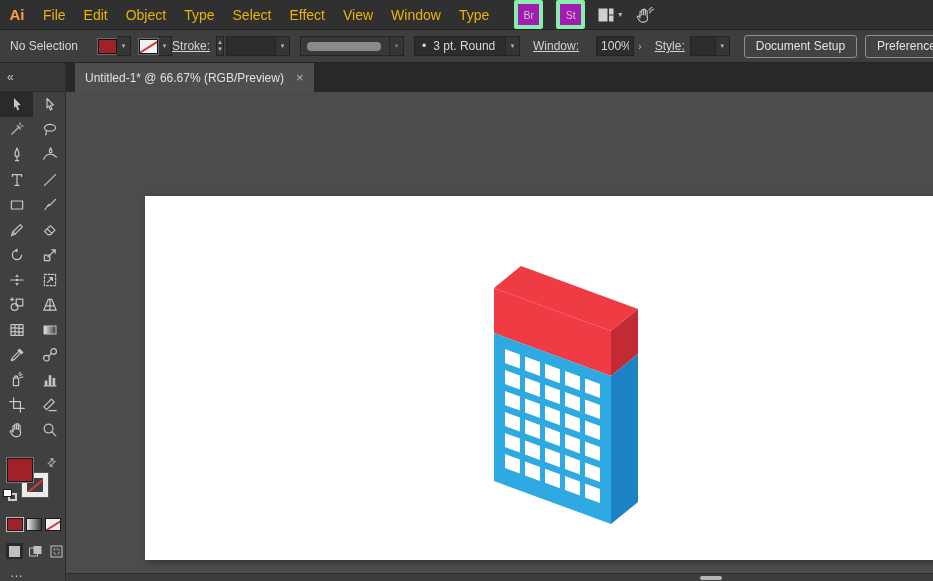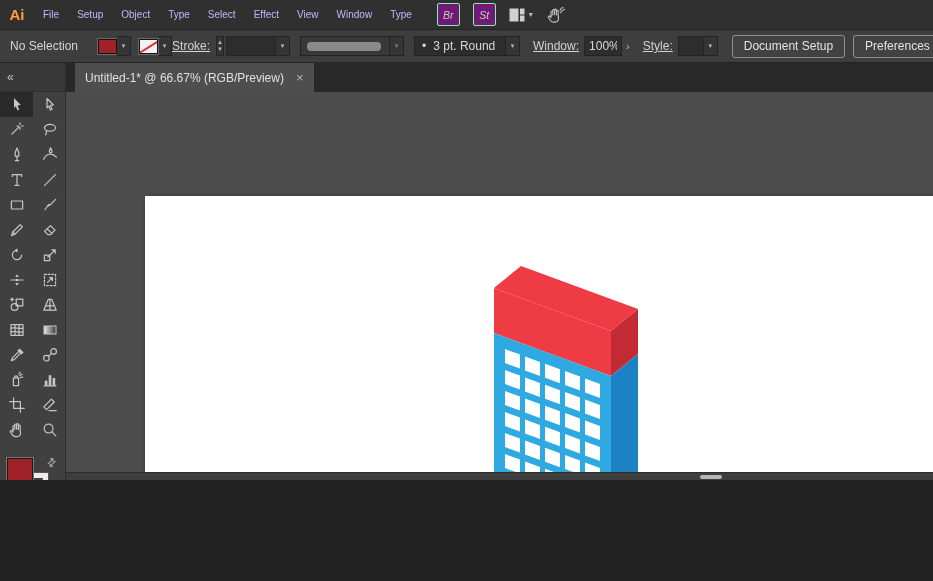--- a/index.html
+++ b/index.html
@@ -1,27 +1,27 @@
 <!DOCTYPE html>
 <html><head>
 <meta charset="utf-8">
 <style>
   html,body{margin:0;padding:0;background:#222;}
-  .app{position:relative;width:933px;height:480px;overflow:hidden;background:#4c4c4c;
+  .app{position:relative;width:933px;height:581px;overflow:hidden;background:#4c4c4c;
        font-family:"Liberation Sans",sans-serif;-webkit-font-smoothing:antialiased;color:#d9d9d9;}
   
   .menubar{position:absolute;left:0;top:0;width:100%;height:30px;background:#303030;
            border-bottom:1px solid #242424;display:flex;align-items:center;box-sizing:border-box;}
   .logo{width:34px;height:30px;display:flex;align-items:center;justify-content:center;
         color:#ff9f3d;font-weight:bold;font-size:15px;}
   .menus{display:flex;height:100%;}
-  .menu{display:flex;align-items:center;padding:0 9px;font-size:10px;color:#c4b5fd;cursor:default;}
+  .menu{display:flex;align-items:center;padding:0 9px;font-size:14px;color:#eab308;cursor:default;}
   .mb-right{display:flex;align-items:center;margin-left:16px;gap:13px;}
-  .sq-btn{width:21px;height:21px;background:#701a75;border:1px solid #86efac;border-radius:2px;
-          display:flex;align-items:center;justify-content:center;font-size:10.5px;color:#c9c9c9;font-style:italic;}
+  .sq-btn{width:21px;height:21px;background:#a21caf;border:4px solid #86efac;border-radius:2px;
+          display:flex;align-items:center;justify-content:center;font-size:10.5px;color:#c9c9c9;}
   .ws{display:flex;align-items:center;gap:4px;}
   .chev{font-size:8px;color:#bdbdbd;}
   
   .controlbar{position:absolute;left:0;top:30px;width:100%;height:33px;background:#3e3e3e;
               border-bottom:1px solid #252525;display:flex;align-items:center;box-sizing:border-box;font-size:12px;}
   .cb-text{margin:0 14px 0 10px;color:#d6d6d6;white-space:nowrap;}
   .ulabel{text-decoration:underline;color:#d2d2d2;white-space:nowrap;}
   .proxy{width:19px;height:15px;box-sizing:border-box;border:1px solid #141414;outline:1px solid #6a6a6a;}
   .stroke-proxy{background:#f2f2f2;position:relative;overflow:hidden;}
   .stroke-proxy .slash, .none-sq .slash{position:absolute;left:-15%;top:50%;width:130%;height:2px;
@@ -87,21 +87,21 @@
     </linearGradient>
   </defs>
 </svg>
 
 <div class="app">
 
   <div class="menubar">
     <div class="logo">Ai</div>
     <div class="menus">
       <span class="menu">File</span>
-      <span class="menu">Setup</span>
+      <span class="menu">Edit</span>
       <span class="menu">Object</span>
       <span class="menu">Type</span>
       <span class="menu">Select</span>
       <span class="menu">Effect</span>
       <span class="menu">View</span>
       <span class="menu">Window</span>
       <span class="menu">Type</span>
     </div>
     <div class="mb-right">
       <div class="sq-btn">Br</div>
@@ -171,21 +171,21 @@
       <div class="combo" style="width:92px;padding:0 7px;gap:7px;">
         <span>•</span>
         <span>3 pt. Round</span>
       </div>
       <div class="vbox">
           <span>▾</span>
         </div>
     </div>
 
     <span class="ulabel" style="margin-left:13px;">Window:</span>
-    <input class="op-input" style="margin-left: 5px;" readonly="" value="100%">
+    <input class="op-input" style="margin-left: 17px;" readonly="" value="100%">
     <span style="margin-left:4px;color:#b9b9b9;font-size:11px;">›</span>
 
     <span class="ulabel" style="margin-left:13px;">Style:</span>
     <div style="display:flex;align-items:center;margin-left:5px;">
       <div class="combo" style="width:26px;"></div>
       <div class="vbox">
           <span>▾</span>
         </div>
     </div>
 

